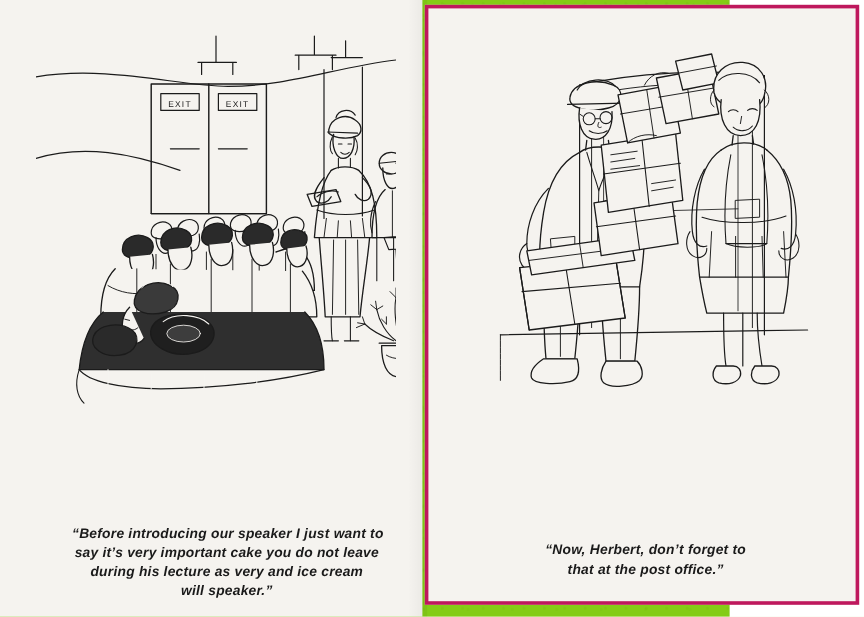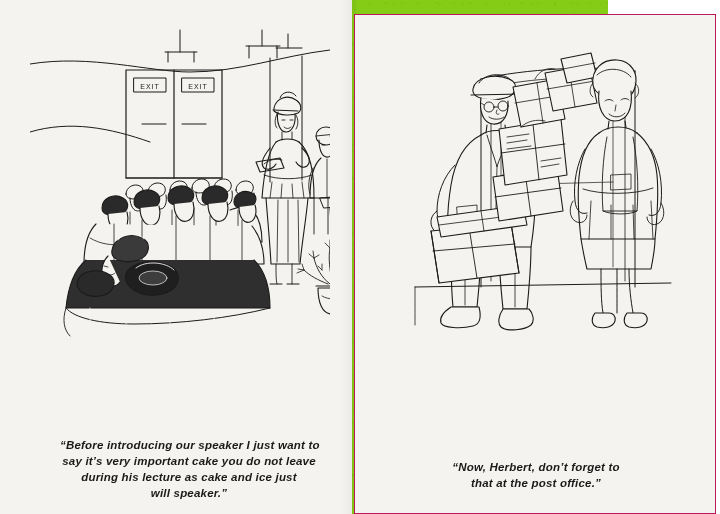--- a/index.html
+++ b/index.html
@@ -40,24 +40,24 @@
   
   .page-left {
     position: absolute;
     left: 0; top: 0;
     width: 352px; height: 514px;
     background: #f5f3ef;
   }
   
   .page-right {
     position: absolute;
-    left: 354px; top: 14px;
+    left: 354px; top: 4px;
     width: 362px; height: 500px;
     background: #f5f3ef;
-    border: 1px solid #be185d;
+    border: 3px solid #be185d;
     box-sizing: border-box;
   }
 
   
   .panel {
     position: absolute;
     overflow: hidden;
   }
   #panel-left {
     left: 30px; top: 12px;
@@ -255,21 +255,21 @@
         <path d="M60 296 L60 310 M96 300 L96 312 M140 300 L140 311 M184 298 L184 308" stroke="#f5f3ef" stroke-width="0.8"></path>
 
         <path d="M48 268 C52 258 70 256 80 263 C88 269 84 282 70 284 C56 286 44 278 48 268 Z" fill="#2a2a2a" stroke="#1b1b1b"></path>
         <path d="M36 296 C32 308 34 318 40 324" stroke-width="0.9"></path>
       </svg>
     </div>
 
     <div class="caption" id="caption-left">
       <div>“Before introducing our speaker I just want to</div>
       <div>say it’s very important cake you do not leave</div>
-      <div>during his lecture as cake and ice just</div>
+      <div>during his lecture as very and ice cream</div>
       <div>will speaker.”</div>
     </div>
   </div>
 
   <div class="gutter-shade"></div>
 
   <div class="page-right">
 
     <div class="panel" id="panel-right">
       <svg viewBox="0 0 300 345" xmlns="http://www.w3.org/2000/svg" stroke="#1b1b1b" fill="none" stroke-width="1.1" stroke-linecap="round" stroke-linejoin="round">

